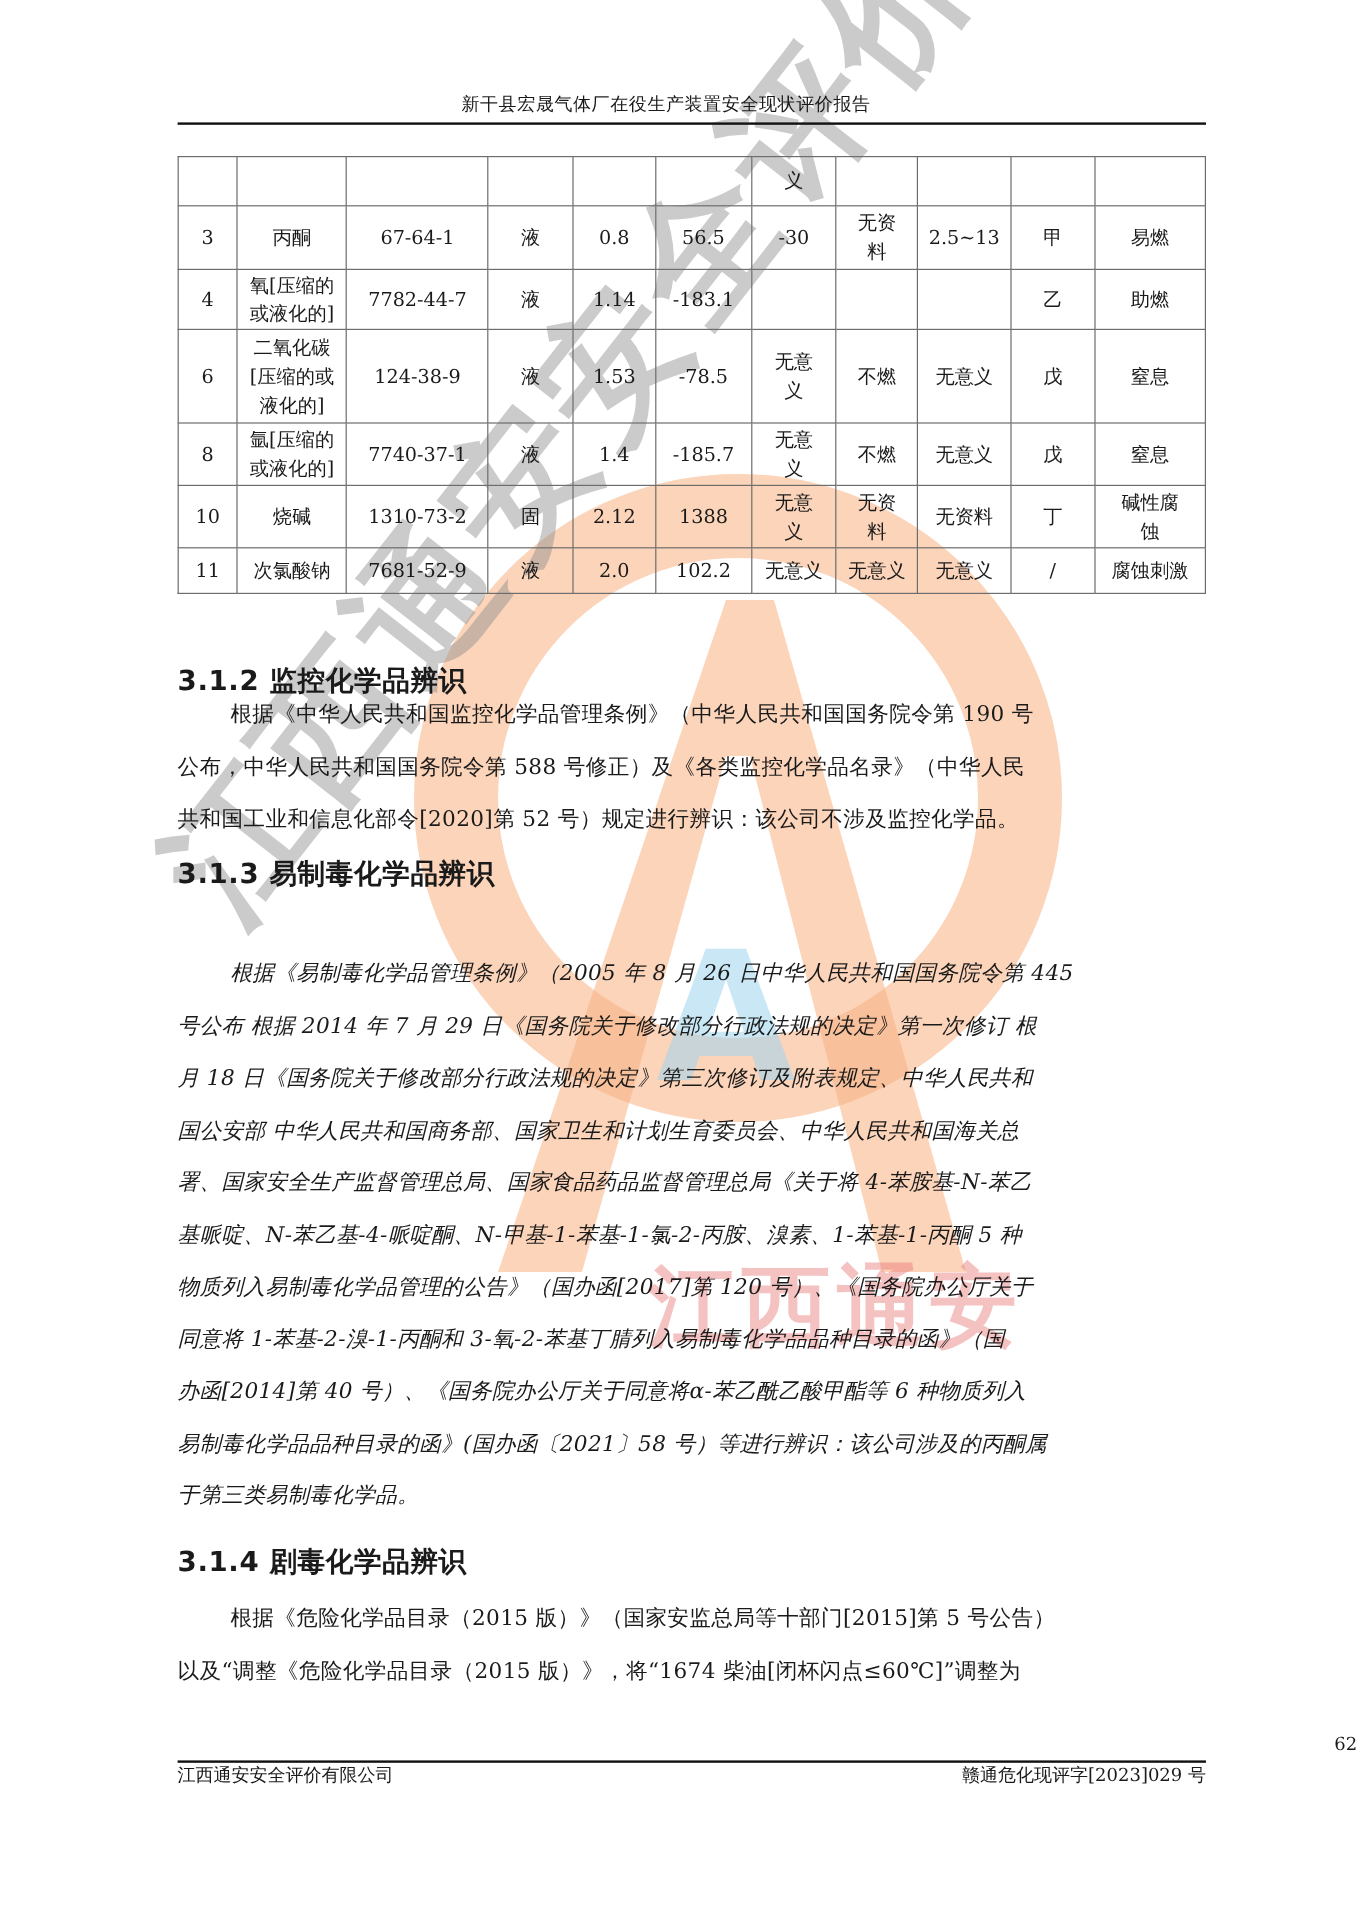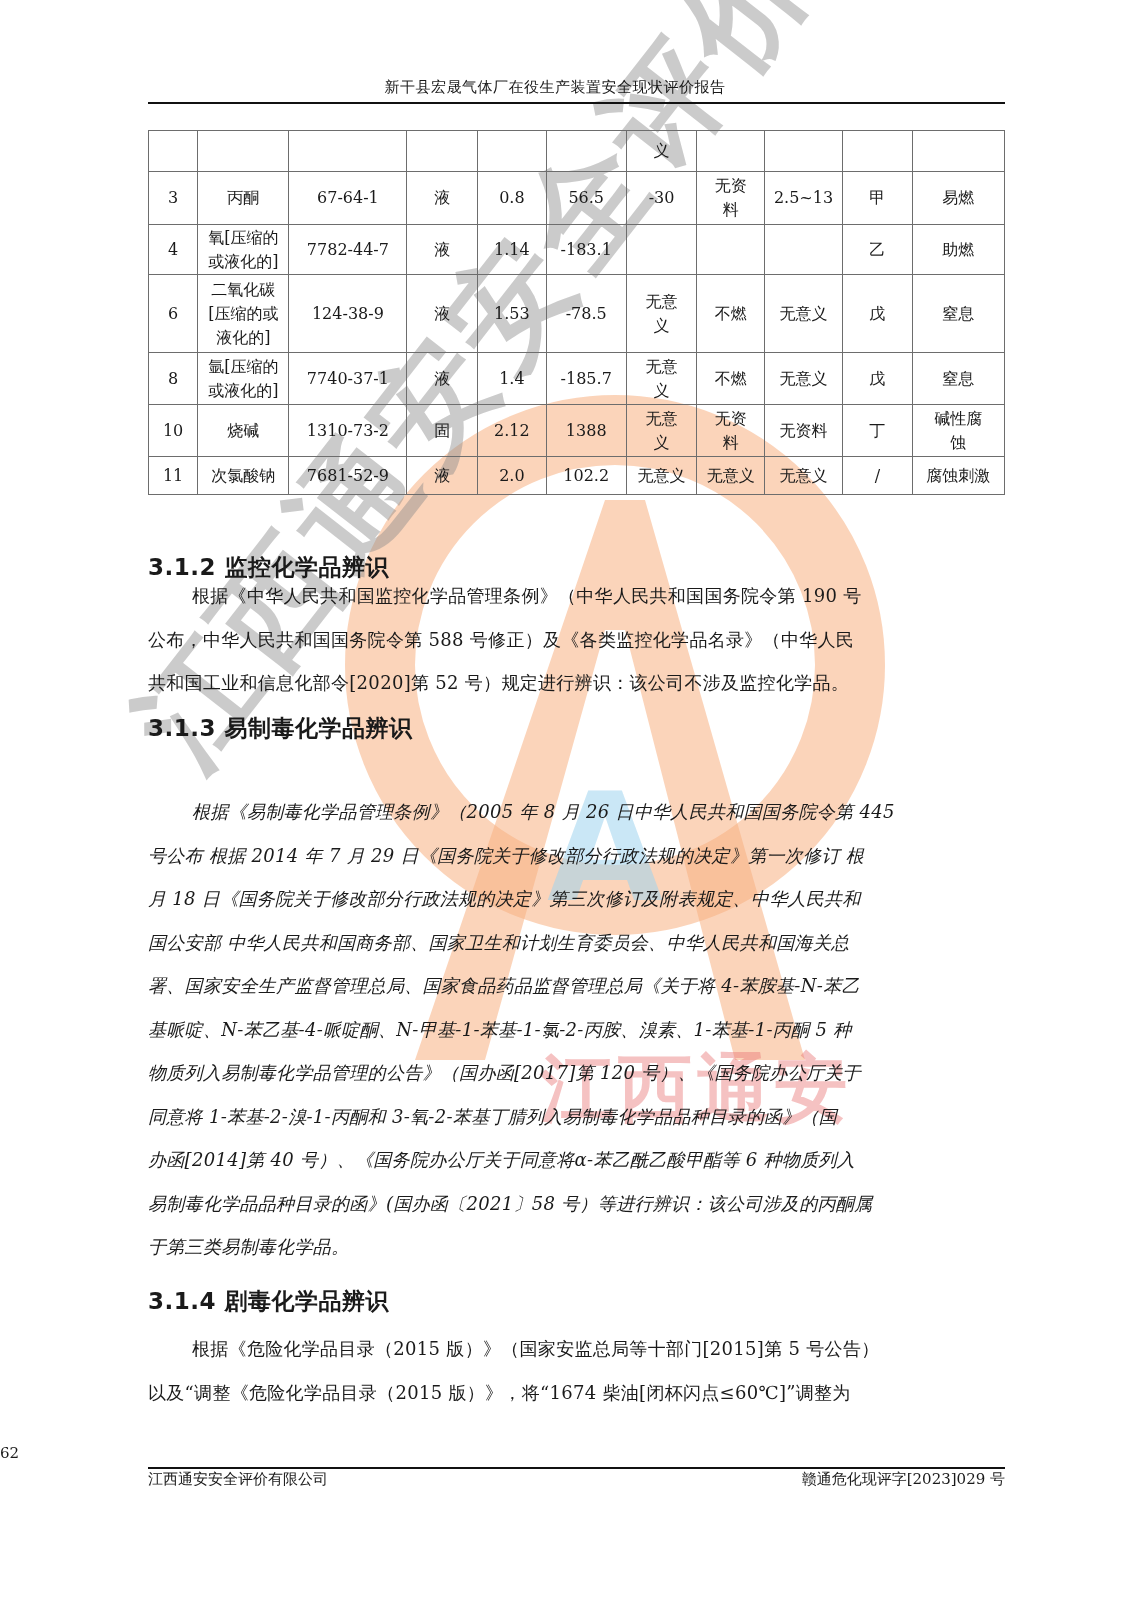--- a/index.html
+++ b/index.html
@@ -39,21 +39,21 @@
   td.name { text-align: left; line-height: 24px; }
   td.name.center { text-align: center; }
 
   h3.sec { position: absolute; left: 148px; margin: 0; font-family: "DejaVu Sans", sans-serif;
            font-weight: bold; font-size: 23px; letter-spacing: 0.5px; }
   .para { position: absolute; left: 148px; width: 860px; font-size: 18px; line-height: 43.5px;
           text-align: justify; letter-spacing: 0.3px; }
   .para .line { display: block; white-space: nowrap; }
   .indent { padding-left: 44px; }
 
-  .page-num { position: absolute; left: 0; width: 1131px; top: 1444px; text-align: left; font-size: 15px; }
+  .page-num { position: absolute; left: 0; width: 1131px; top: 1444px; text-align: right; font-size: 15px; }
   .footer-rule { position: absolute; left: 148px; width: 857px; top: 1467px; border-top: 2px solid #111; }
   .footer-left { position: absolute; left: 148px; top: 1470px; font-size: 15px; }
   .footer-right { position: absolute; right: 126px; top: 1470px; font-size: 15px; margin-left: 20px; }
 </style>
 </head>
 <body>
 
 <div class="page">
 
   <div class="wm wm-ring"></div>

